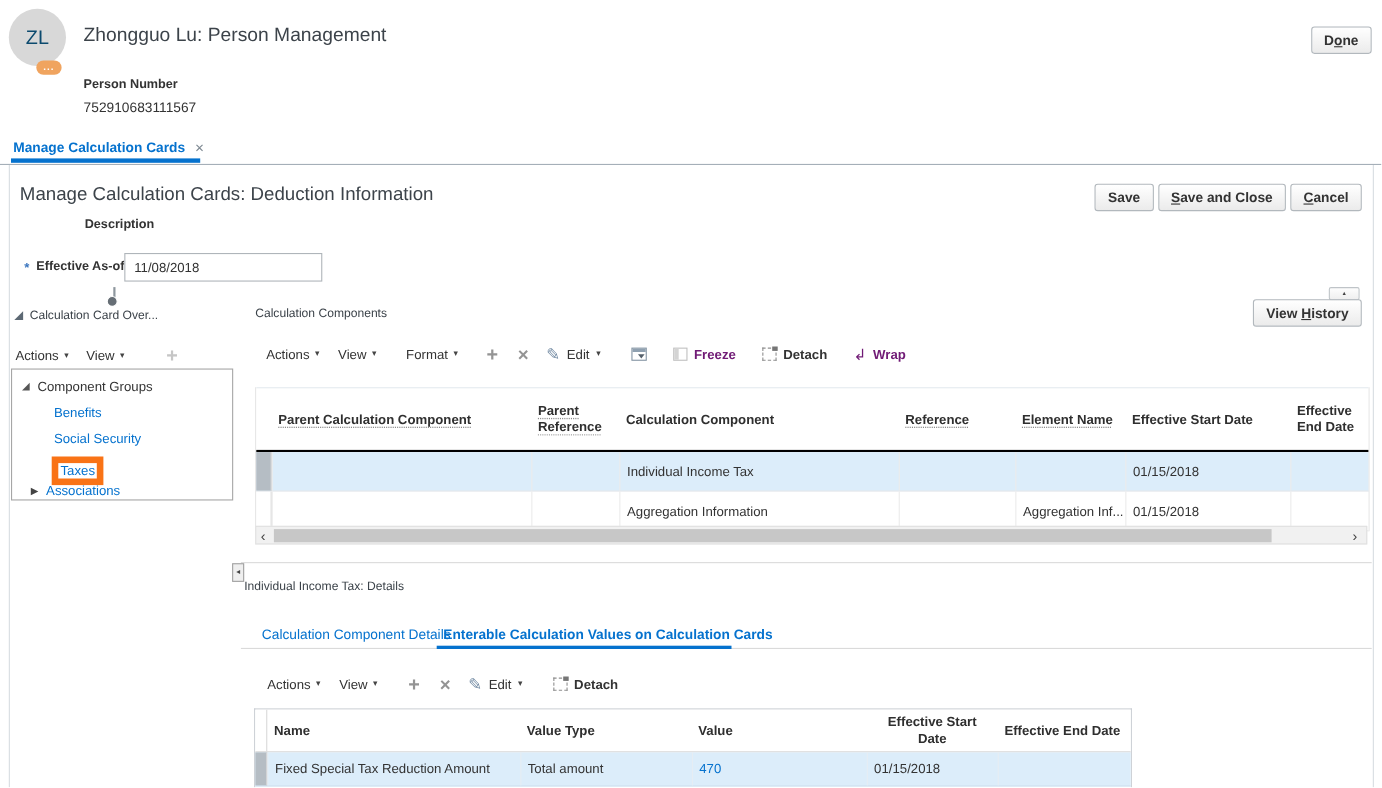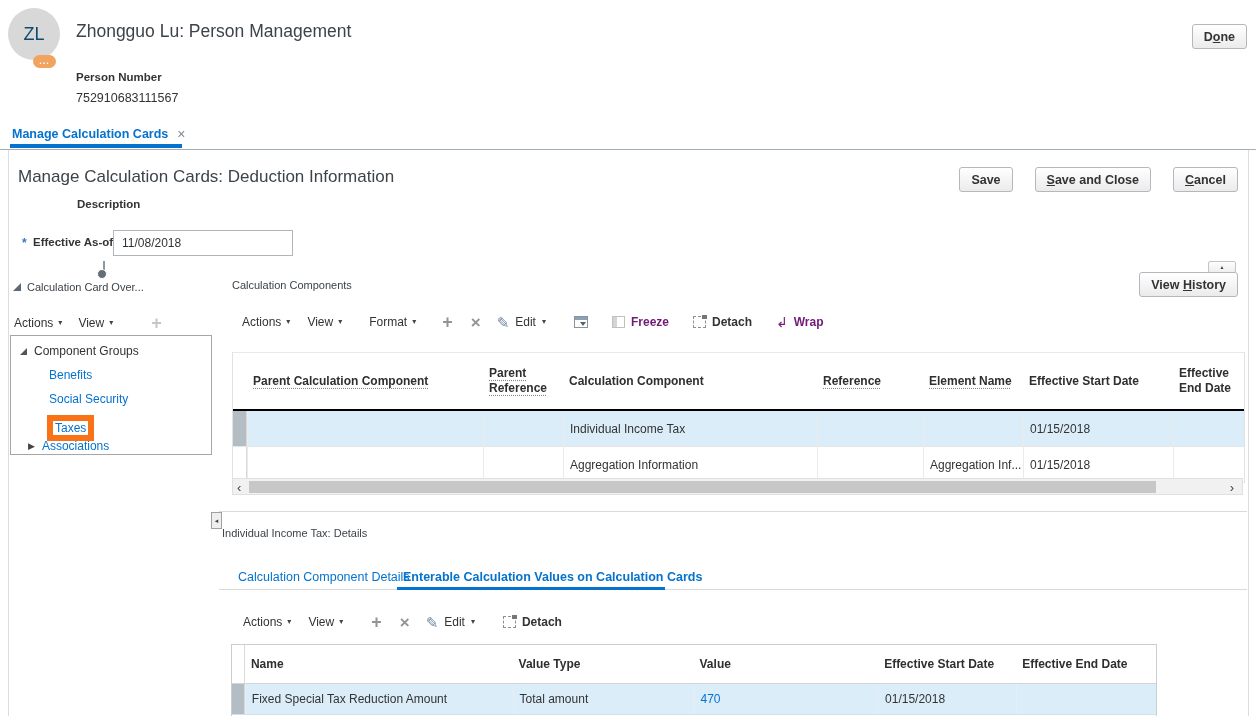--- a/index.html
+++ b/index.html
@@ -82,21 +82,21 @@
   <div class="abs" style="left:12px;top:127px;display:flex;align-items:center;gap:9px;">
     <span style="font-weight:700;font-size:12.5px;color:#0572ce;">Manage Calculation Cards</span>
     <span style="color:#7f8a93;font-size:14px;line-height:1;cursor:pointer;">×</span>
   </div>
   <div class="abs" style="left:10px;top:144px;width:172px;height:4px;background:#0572ce;"></div>
   <div class="abs" style="left:0;top:149px;width:1256px;height:1px;background:#a5afb8;"></div>
 
   <div class="abs" style="left:8px;top:150px;width:1239px;height:566px;border-left:1px solid #d8dde1;border-right:1px solid #d8dde1;"></div>
 
   <div class="abs sect-title" style="left:18px;top:167px;font-size:17px;">Manage Calculation Cards: Deduction Information</div>
-  <div class="abs" style="right:18px;top:167px;display:flex;gap:22px;">
+  <div class="abs" style="right:18px;top:167px;display:flex;gap:4px;">
     <button class="btn">Save</button>
     <button class="btn"><span></span><span class="mn">S</span><span>ave and Close</span></button>
     <button class="btn"><span></span><span class="mn">C</span><span>ancel</span></button>
   </div>
 
   <div class="abs" style="left:77px;top:198px;font-size:11.5px;font-weight:700;">Description</div>
 
   <div class="abs" style="left:22px;top:236px;color:#3b76bf;font-weight:700;">*</div>
   <div class="abs" style="left:33px;top:236px;font-size:11.5px;font-weight:700;">Effective As-of Date</div>
   <div class="abs" style="left:113px;top:230px;width:180px;height:26px;">
@@ -265,21 +265,21 @@
         <span class="icon-pencil">✎</span>
         <span>Edit</span>
         <span class="caret">▾</span>
       </span>
     <span class="menu" style="margin-left:28px;gap:6px;">
         <span class="ic-detach"></span>
         <span style="font-weight:700;">Detach</span>
       </span>
   </div>
 
-  <div class="abs t2c t2" style="left:231px;top:644px;width:926px;height:72px;text-align:center;">
+  <div class="abs t2c t2" style="left:231px;top:644px;width:798px;height:72px;text-align:center;">
     <div class="tr thead">
       <div class="th b0 rowhdr"></div>
       <div class="th b1">
           <span>Name</span>
         </div>
       <div class="th b2">
           <span>Value Type</span>
         </div>
       <div class="th b3">
           <span>Value</span>

